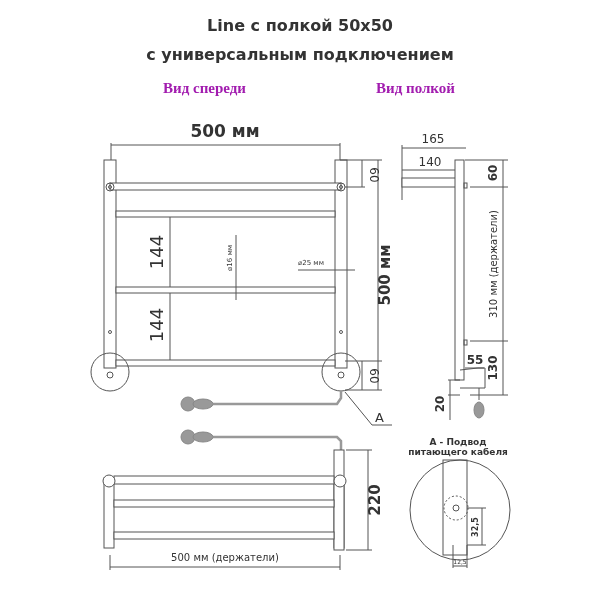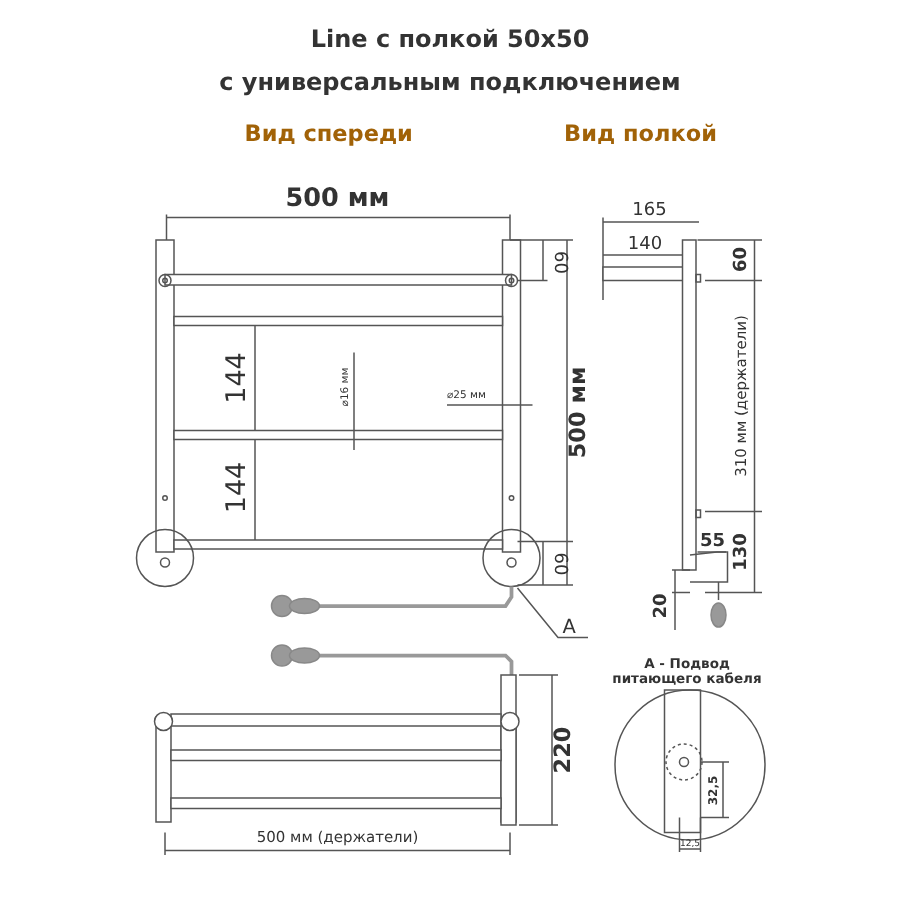--- a/index.html
+++ b/index.html
@@ -1,21 +1,21 @@
 <!DOCTYPE html>
 <html><head>
 <meta charset="utf-8">
 <style>
   html, body { margin:0; padding:0; background:#ffffff; }
   body { width:600px; height:600px; position:relative; overflow:hidden;
          font-family:"DejaVu Sans", sans-serif; color:#333; }
   .title { position:absolute; left:0; width:600px; text-align:center;
            font-weight:bold; font-size:16px; color:#333; }
   .t1 { top:16px; } .t2 { top:45px; }
-  .subtitle { position:absolute; font-weight:bold; font-size:15px; color:#a16207; }
+  .subtitle { position:absolute; font-weight:bold; font-size:15px; color:#a21caf;font-family:Liberation Serif, serif; }
   svg { position:absolute; left:0; top:0; }
   .dim { font-family:"DejaVu Sans", sans-serif; fill:#333; }
 </style>
 </head>
 <body>
 
 <div class="title t1">Line с полкой 50x50</div>
 <div class="title t2">с универсальным подключением</div>
 <div class="subtitle" style="left:163px;top:80px;">Вид спереди</div>
 <div class="subtitle" style="left:376px;top:80px;">Вид полкой</div>

